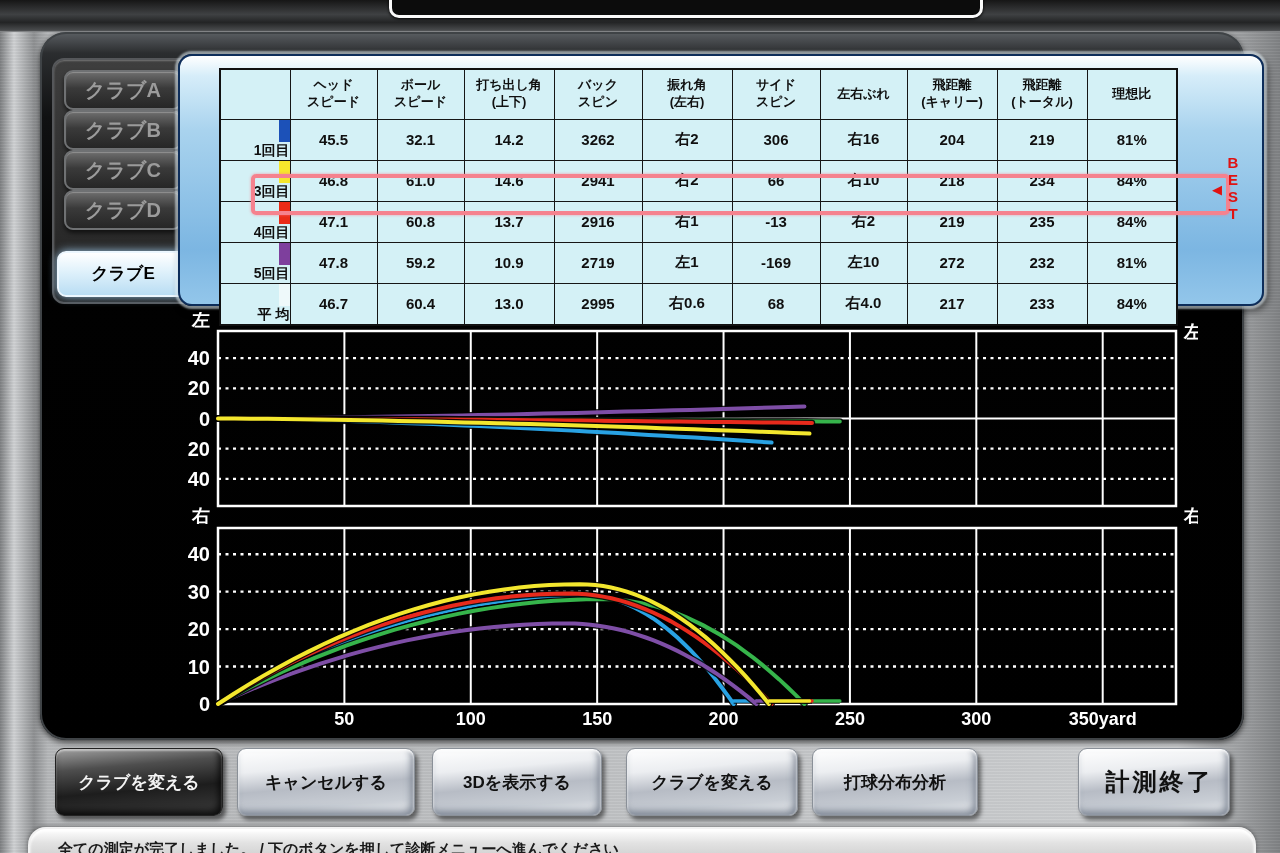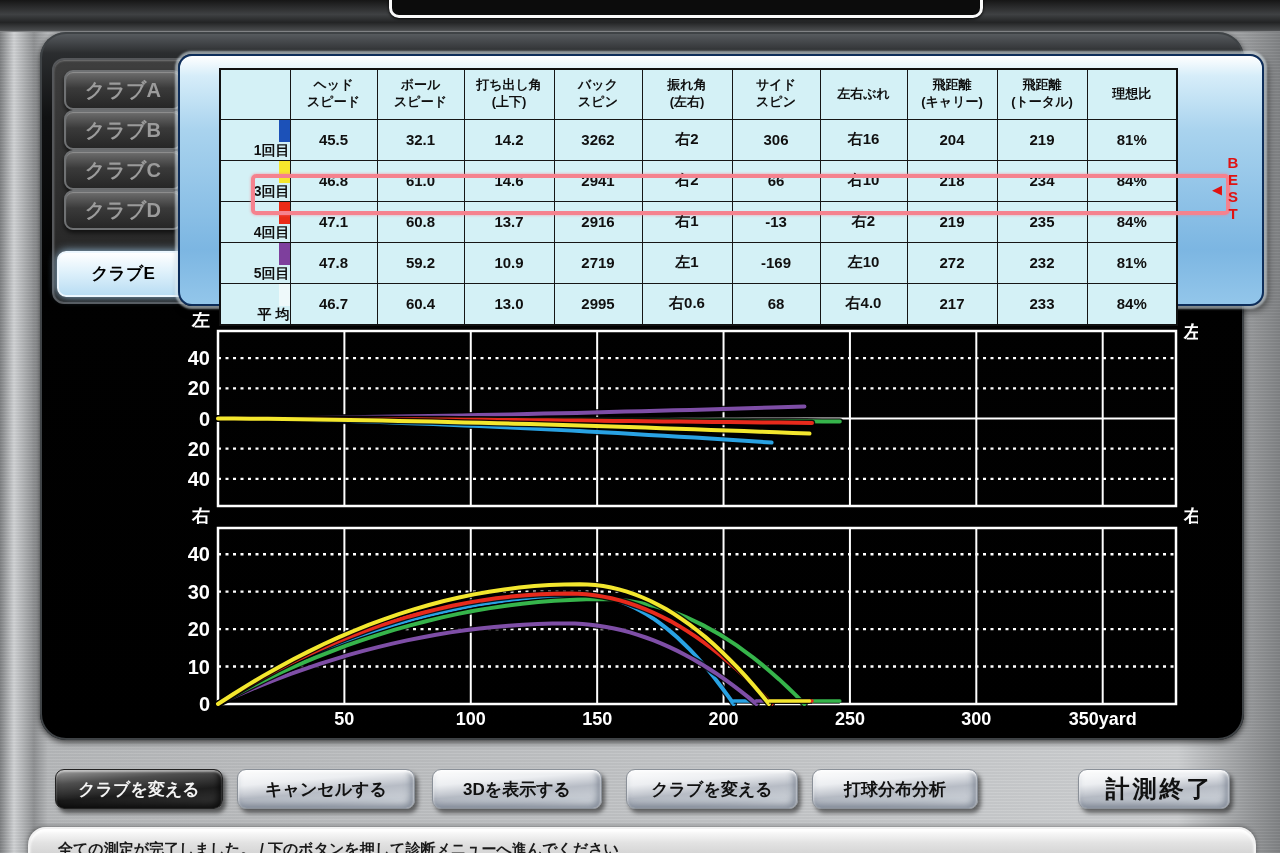--- a/index.html
+++ b/index.html
@@ -39,21 +39,21 @@
   .swatch{display:block;width:11px;height:22px;margin-left:3px;flex:0 0 auto;}
   .lbltxt{flex:1;text-align:center;font-size:14px;font-weight:bold;}
   .best-highlight{position:absolute;left:211px;top:142px;width:971px;height:33px;border:4px solid #f5828e;
     border-radius:5px;z-index:5;pointer-events:none;box-shadow:0 0 3px rgba(255,120,135,.7);}
   .best-arrow{position:absolute;left:1172px;top:150px;color:#e01212;font-size:13px;z-index:5;}
   .best-letters{position:absolute;left:1186px;top:122px;z-index:5;color:#e01212;font-size:15px;
     font-weight:bold;line-height:17px;text-align:center;width:14px;}
   svg.chart{position:absolute;}
   #chart-top{left:138px;top:280px;}
   #chart-bottom{left:138px;top:480px;}
-  .btn{position:absolute;top:769px;height:40px;border:1px solid #8a9098;border-radius:9px;cursor:pointer;
+  .btn{position:absolute;top:748px;height:68px;border:1px solid #8a9098;border-radius:9px;cursor:pointer;
     font-family:inherit;font-size:17px;font-weight:bold;color:#111;z-index:4;
     background:linear-gradient(175deg,#ffffff 0%,#eceef1 30%,#b7bcc5 55%,#c9ced5 80%,#f2f4f6 100%);
     box-shadow:3px 4px 4px rgba(0,0,0,.5),inset 0 2px 3px #fff,inset -3px -4px 7px rgba(110,120,135,.85);}
   .btn.dark{color:#f4f4f4;border-color:#222;
     background:linear-gradient(175deg,#a2a2a2 0%,#4e4e4e 28%,#1d1d1d 60%,#3d3d3d 100%);
     box-shadow:3px 4px 4px rgba(0,0,0,.55),inset 0 2px 2px rgba(255,255,255,.5),inset -3px -4px 7px rgba(0,0,0,.8);}
   .btn.large{font-size:24px;letter-spacing:3px;padding-left:17px;}
   .status-bar{position:absolute;left:28px;top:827px;width:1224px;height:40px;border-radius:18px 18px 0 0;
     background:linear-gradient(180deg,#ffffff,#e2e2e2 35%,#c2c2c2);border:2px solid #f2f2f2;border-bottom:none;
     box-shadow:inset 0 2px 3px #fff,0 -1px 4px rgba(0,0,0,.35);z-index:4;}

